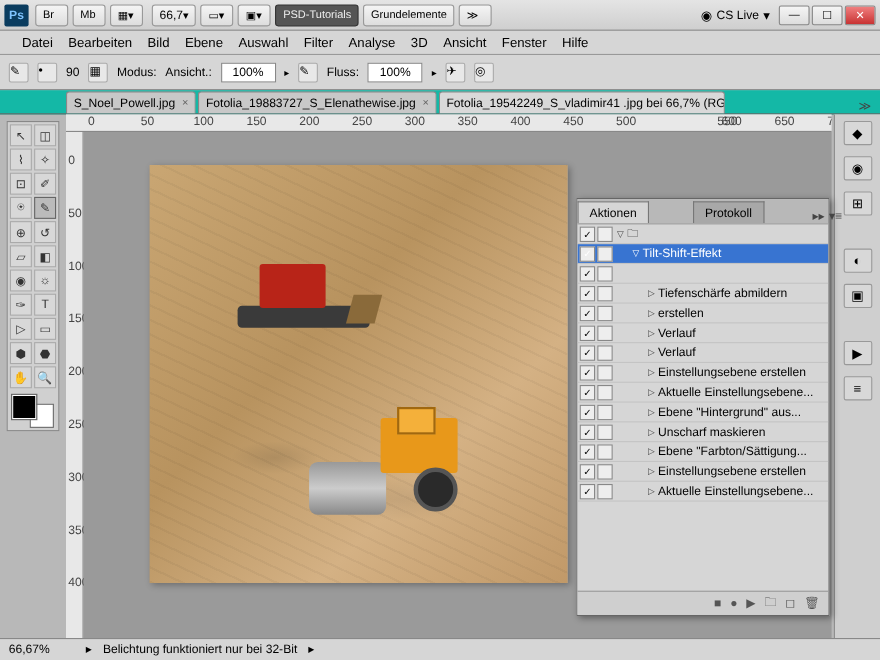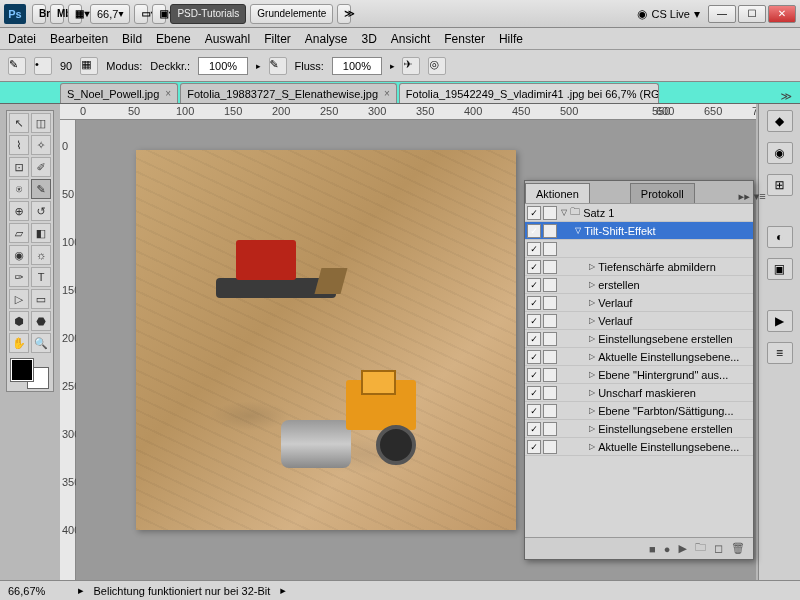--- a/index.html
+++ b/index.html
@@ -1,38 +1,38 @@
 <!DOCTYPE html>
 <html><head>
 <meta charset="utf-8">
 <style>
 * { margin: 0; padding: 0; box-sizing: border-box; font-family: Tahoma, Arial, sans-serif; font-size: 11px; user-select: none; }
 body { background: #b8b8b8; width: 800px; height: 600px; overflow: hidden; position: relative; }
 .titlebar { height: 28px; background: linear-gradient(#e4e4e4,#cfcfcf); display: flex; align-items: center; padding: 0 4px; border-bottom: 1px solid #888; }
 .ps-logo { width: 22px; height: 20px; background: #0a3c5f; color: #7fc4ff; font-weight: bold; font-size: 11px; display: flex; align-items: center; justify-content: center; border-radius: 2px; margin-right: 6px; }
 .tbtn { height: 20px; padding: 0 6px; background: linear-gradient(#f5f5f5,#ddd); border: 1px solid #999; border-radius: 3px; margin-right: 4px; display: flex; align-items: center; font-size: 10px; }
 .tbtn.dark { background: #555; color: #eee; border-color: #333; }
-.ticon { width: 14px; font-weight: bold; }
+.ticon { width: 30px; }
 .zoomsel { margin: 0 4px; }
 .spacer { flex: 1; }
 .cslive { display: flex; align-items: center; gap: 4px; font-size: 12px; }
 .winbtns { display: flex; gap: 2px; margin-left: 8px; }
 .winbtn { width: 28px; height: 18px; border: 1px solid #888; border-radius: 2px; display: flex; align-items: center; justify-content: center; font-size: 10px; }
 .winbtn.min { background: linear-gradient(#f5f5f5,#ddd); }
 .winbtn.max { background: linear-gradient(#f5f5f5,#ddd); }
 .winbtn.close { background: linear-gradient(#f08080,#c83232); color: #fff; }
-.menubar { height: 22px; background: #d6d6d6; display: flex; align-items: center; padding: 0 8px; gap: 14px; border-bottom: 1px solid #999; }
+.menubar { height: 22px; background: #d6d6d6; display: flex; align-items: center; padding: 0 20px; gap: 14px; border-bottom: 1px solid #999; }
 .menubar span { font-size: 12px; }
 .optbar { height: 32px; background: #d6d6d6; display: flex; align-items: center; padding: 0 8px; gap: 8px; border-bottom: 1px solid #888; }
 .optbar .lbl { font-size: 11px; }
 .optsel { height: 18px; border: 1px solid #888; background: #fff; padding: 0 20px 0 4px; position: relative; font-size: 11px; display: flex; align-items: center; }
 .optsel::after { content: "▾"; position: absolute; right: 4px; font-size: 9px; }
 .pctbox { width: 50px; height: 18px; border: 1px solid #888; background: #fff; text-align: center; font-size: 11px; display: inline-flex; align-items: center; justify-content: center; }
 .smicon { width: 18px; height: 18px; border: 1px solid #aaa; background: #e8e8e8; border-radius: 2px; }
-.tabbar { height: 22px; background: #5eead4; display: flex; align-items: flex-end; padding-left: 60px; border-bottom: 1px solid #666; }
+.tabbar { height: 22px; background: #14b8a6; display: flex; align-items: flex-end; padding-left: 60px; border-bottom: 1px solid #666; }
 .doctab { height: 20px; background: #c8c8c8; border: 1px solid #888; border-bottom: none; padding: 0 6px; display: flex; align-items: center; gap: 6px; margin-right: 2px; border-radius: 3px 3px 0 0; font-size: 10px; max-width: 260px; overflow: hidden; white-space: nowrap; }
 .doctab.active { background: #d9d9d9; }
 .doctab .x { font-size: 10px; color: #666; }
 .expand { margin-left: auto; padding: 0 8px; color: #444; }
 .ruler-h { position: absolute; left: 60px; right: 44px; top: 104px; height: 16px; background: #e8e8e8; border-bottom: 1px solid #888; font-size: 8px; color: #444; overflow: hidden; }
 .ruler-h span { position: absolute; top: 1px; }
 .ruler-v { position: absolute; left: 60px; top: 120px; bottom: 20px; width: 16px; background: #e8e8e8; border-right: 1px solid #888; font-size: 8px; color: #444; }
 .ruler-v span { position: absolute; left: 2px; transform-origin: left top; }
 .toolbox { position: absolute; left: 6px; top: 110px; width: 48px; background: #d0d0d0; border: 1px solid #888; padding: 2px; display: flex; flex-wrap: wrap; gap: 2px; }
 .tool { width: 20px; height: 20px; background: #d8d8d8; border: 1px solid #aaa; display: flex; align-items: center; justify-content: center; font-size: 11px; color: #333; }
@@ -114,21 +114,21 @@
   <span>Fenster</span>
   <span>Hilfe</span>
 </div>
 
 <div class="optbar">
   <div class="smicon">✎</div>
   <div class="smicon">•</div>
   <span class="lbl">90</span>
   <div class="smicon">▦</div>
   <span class="lbl">Modus:</span>
-  <span class="lbl">Deckkr.:</span>
+  <span class="lbl">Ansicht.:</span>
   <div class="pctbox">100%</div>
   <span style="font-size:9px">▸</span>
   <div class="smicon">✎</div>
   <span class="lbl">Fluss:</span>
   <div class="pctbox">100%</div>
   <span style="font-size:9px">▸</span>
   <div class="smicon">✈</div>
   <div class="smicon">◎</div>
 </div>
 
@@ -243,21 +243,20 @@
         <span>▾≡</span>
       </div>
   </div>
   <div class="panel-body" id="actionsBody">
       <div class="arow">
         <span class="chk on"></span>
         <span class="box2"></span>
         <span class="indent" style="width: 0px;"></span>
         <span class="tri">▽</span>
         <span class="folder">🗀</span>
-        <span class="txt">Satz 1</span>
       </div>
       <div class="arow sel">
         <span class="chk on"></span>
         <span class="box2"></span>
         <span class="indent" style="width: 14px;"></span>
         <span class="tri">▽</span>
         <span class="txt">Tilt-Shift-Effekt</span>
       </div>
       <div class="arow">
         <span class="chk on"></span>

